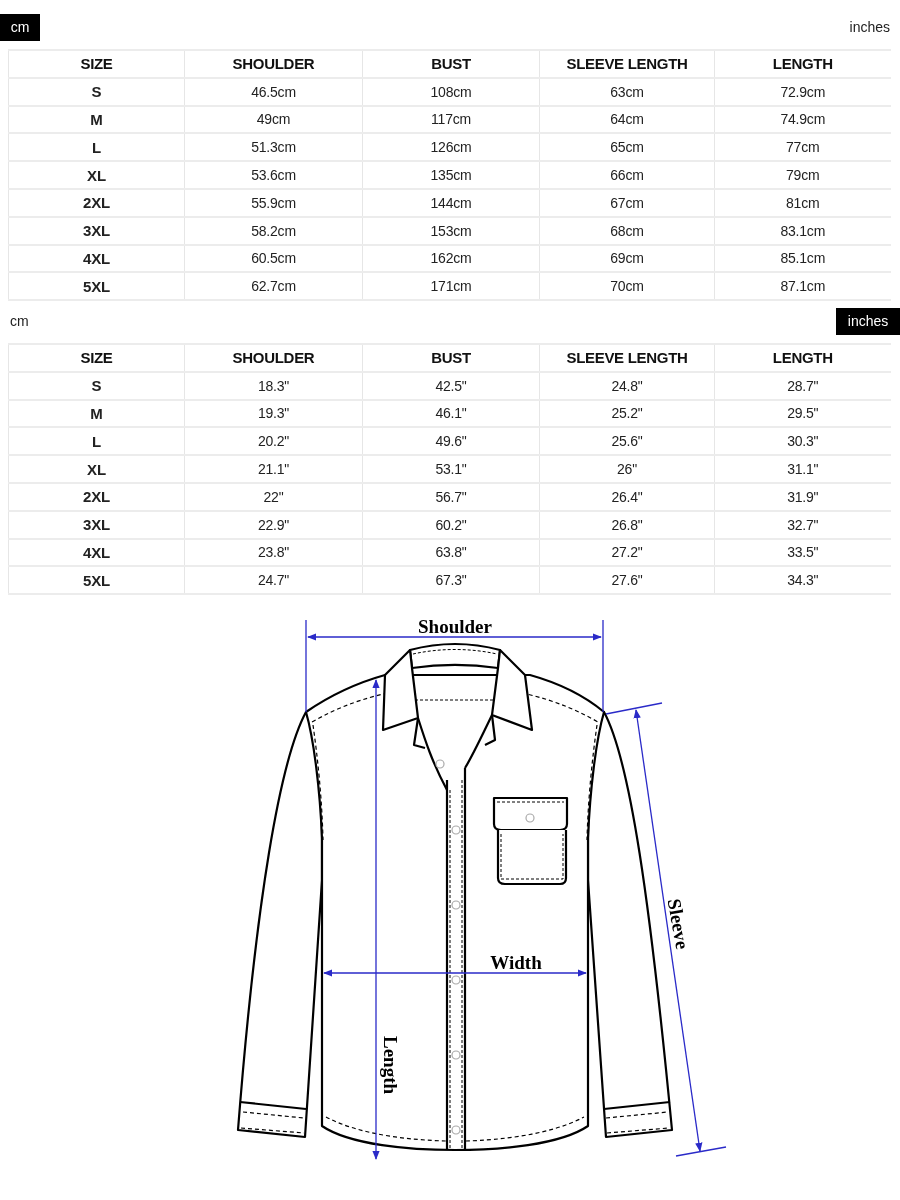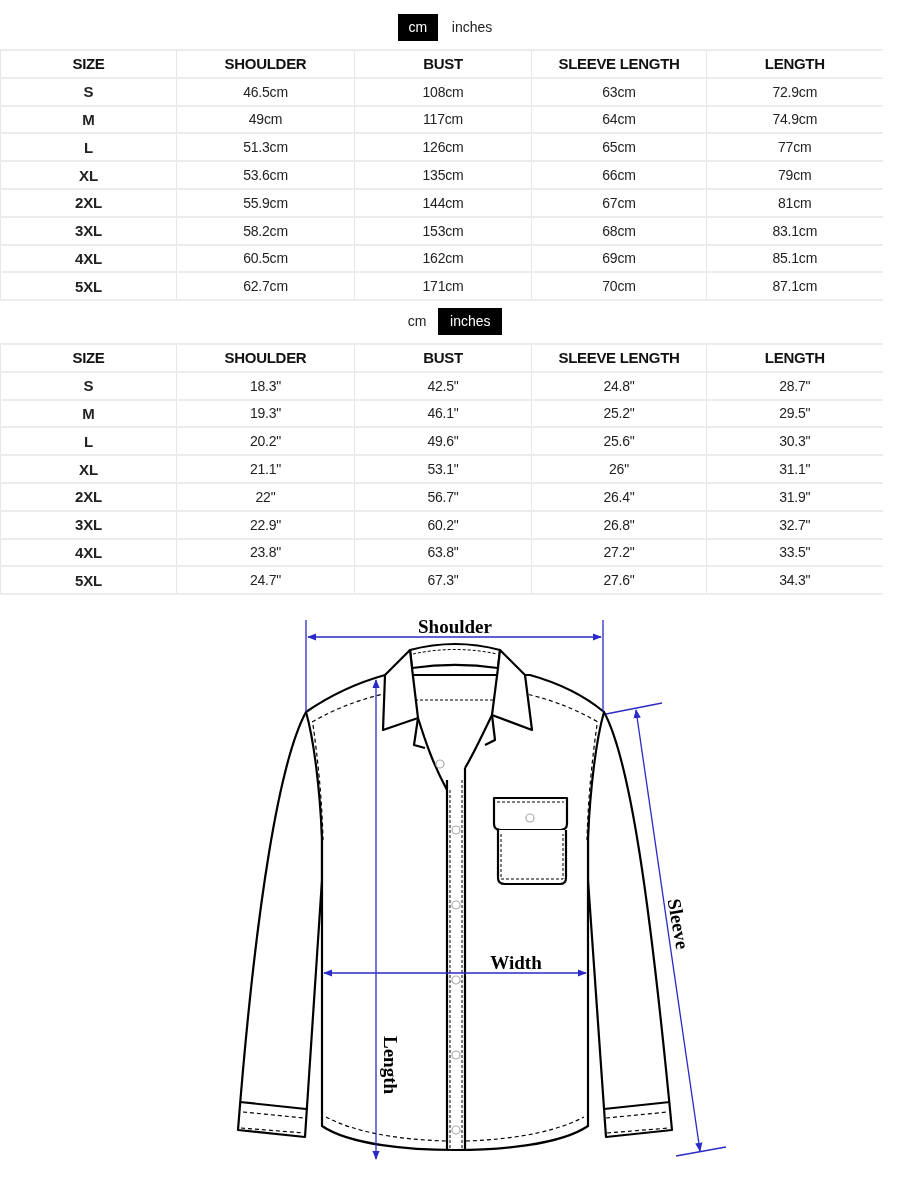--- a/index.html
+++ b/index.html
@@ -1,29 +1,29 @@
 <!DOCTYPE html>
 <html><head>
 <meta charset="utf-8">
 <style>
   * { box-sizing: border-box; margin: 0; padding: 0; }
   html, body { width: 900px; height: 1200px; background: #ffffff; overflow: hidden; }
   body { font-family: "Liberation Sans", "DejaVu Sans", sans-serif; color: #111; position: relative; }
 
-  .toggle { position: absolute; left: 0; width: 900px; display: flex; justify-content: center; align-items: center; height: 27px; }
+  .toggle { position: absolute; left: 0; width: 900px; display: flex; justify-content: space-between; align-items: center; height: 27px; }
   .toggle.t1 { top: 14px; }
   .toggle.t2 { top: 308px; }
   .toggle .opt { font-size: 14px; height: 27px; line-height: 27px; padding: 0 10px; color: #222; cursor: pointer; }
   .toggle .opt.active { background: #000; color: #fff; }
   .toggle.t1 .opt.cm { width: 40px; text-align: center; padding: 0; }
   .toggle.t1 .opt.in { padding-left: 14px; }
   .toggle.t2 .opt.cm { padding-right: 12px; }
   .toggle.t2 .opt.in { width: 64px; text-align: center; padding: 0; }
 
-  table.size { position: absolute; left: 0; width: 882px; border-collapse: collapse; table-layout: fixed; padding-left: 29px; }
+  table.size { position: absolute; left: 8px; width: 882px; border-collapse: collapse; table-layout: fixed; padding-left: 29px; }
   table.size.s1 { top: 49px; }
   table.size.s2 { top: 343px; }
   table.size col.c0 { width: 176px; }
   table.size col.c1 { width: 178px; }
   table.size col.c2 { width: 177px; }
   table.size col.c3 { width: 175px; }
   table.size col.c4 { width: 176px; }
   table.size th, table.size td {
     border-top: 2px solid #ececec;
     border-bottom: 2px solid #ececec;

